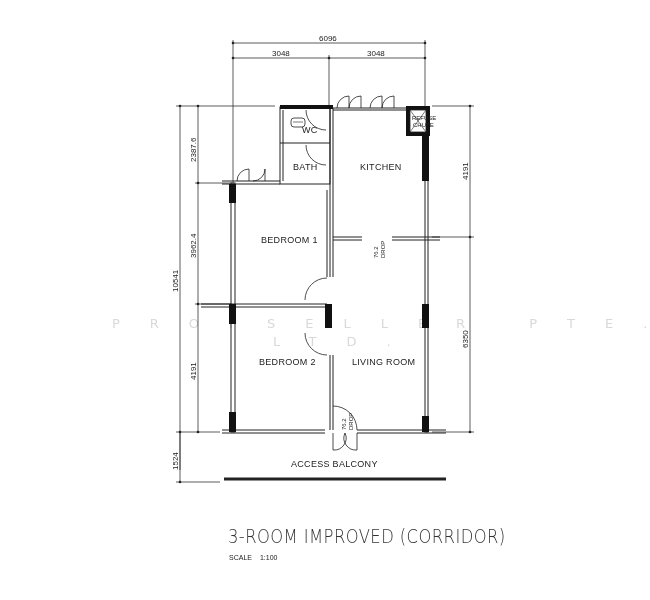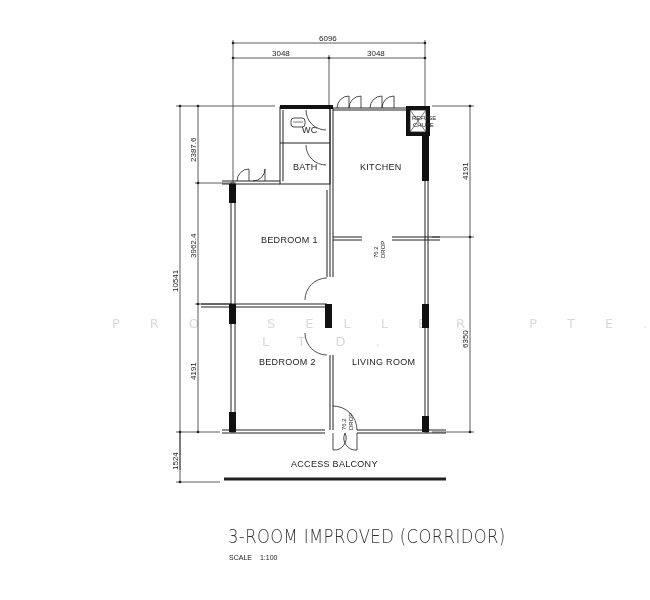--- a/index.html
+++ b/index.html
@@ -6,21 +6,21 @@
   body{width:650px;height:600px;position:relative;overflow:hidden;font-family:"Liberation Sans","DejaVu Sans",sans-serif;}
   #plan{position:absolute;left:0;top:0;}
   .dimtxt{font-family:"Liberation Sans",sans-serif;font-size:8px;fill:#222;}
   .roomtxt{font-family:"Liberation Sans",sans-serif;font-size:9px;fill:#222;letter-spacing:0.3px;}
   .smalltxt{font-family:"Liberation Sans",sans-serif;font-size:6px;fill:#222;}
   .title{position:absolute;left:228px;top:524px;font-family:"DejaVu Sans",sans-serif;font-size:20px;font-weight:200;color:#333;letter-spacing:0.5px;transform:scaleX(0.82);transform-origin:left top;white-space:nowrap;}
   .scale{position:absolute;left:229px;top:554px;font-family:"Liberation Sans",sans-serif;font-size:7px;color:#222;white-space:nowrap;}
   .scale span{margin-right:8px;}
   .watermark{position:absolute;font-family:"DejaVu Sans",sans-serif;font-size:13px;color:#d9d9d9;white-space:nowrap;letter-spacing:30px;}
   .wm1{left:112px;top:316px;}
-  .wm2{left:262px;top:334px;}
+  .wm2{left:273px;top:334px;}
 </style>
 </head>
 <body>
 
 <div class="watermark wm1">PROPSELLER PTE.</div>
 <div class="watermark wm2">LTD.</div>
 
 <svg id="plan" width="650" height="600" viewBox="0 0 650 600" xmlns="http://www.w3.org/2000/svg">
   <g stroke="#333" stroke-width="0.8" fill="none">
 

